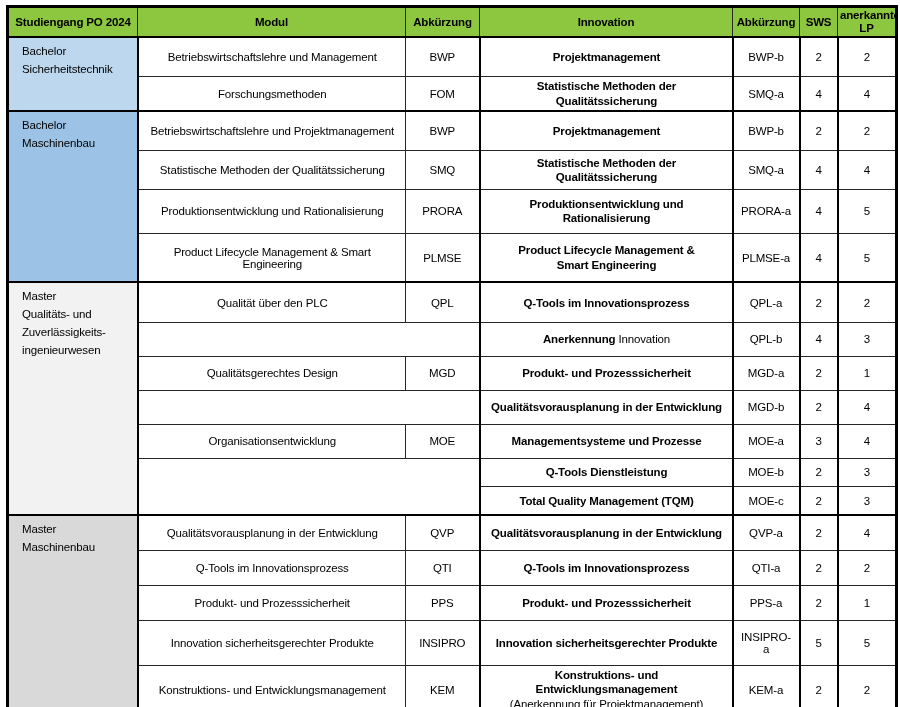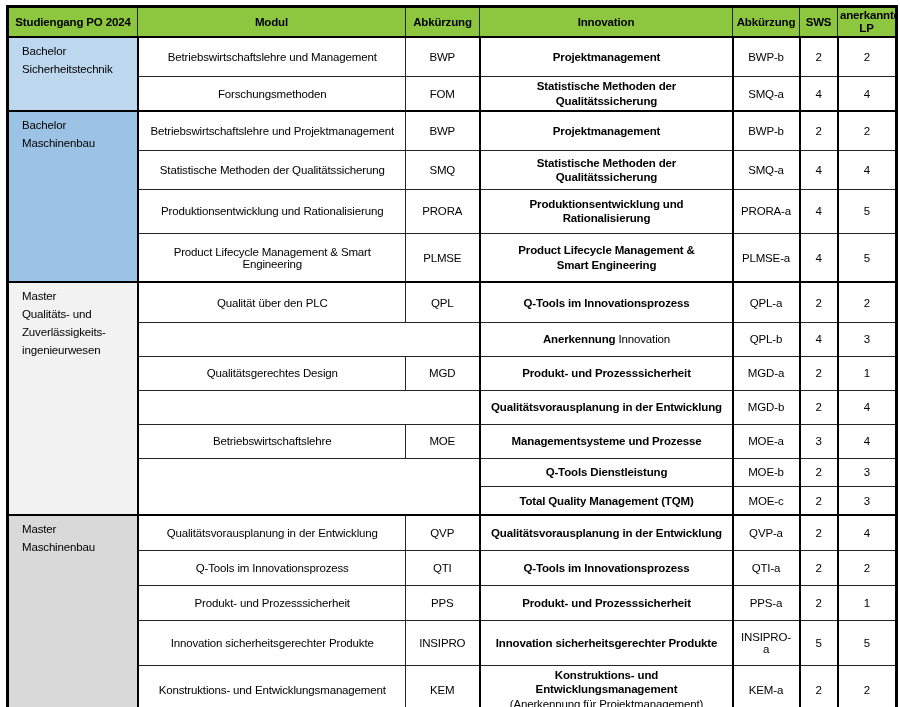--- a/index.html
+++ b/index.html
@@ -160,21 +160,21 @@
       <td class="lp">1</td>
     </tr>
     <tr style="height:34px">
       <td class="modul" colspan="2"></td>
       <td class="fachc"><span class="fach-main">Qualitätsvorausplanung in der Entwicklung</span><span class="fach-reg"></span><div class="fach-note"></div></td>
       <td class="abk2">MGD-b</td>
       <td class="sws">2</td>
       <td class="lp">4</td>
     </tr>
     <tr style="height:34px">
-      <td class="modul">Betriebswirtschaftslehre</td>
+      <td class="modul">Organisationsentwicklung</td>
       <td class="abk1">MOE</td>
       <td class="fachc"><span class="fach-main">Managementsysteme und Prozesse</span><span class="fach-reg"></span><div class="fach-note"></div></td>
       <td class="abk2">MOE-a</td>
       <td class="sws">3</td>
       <td class="lp">4</td>
     </tr>
     <tr style="height:28px">
       <td class="modul" colspan="2" rowspan="2"></td>
       <td class="fachc"><span class="fach-main">Q-Tools Dienstleistung</span><span class="fach-reg"></span><div class="fach-note"></div></td>
       <td class="abk2">MOE-b</td>

